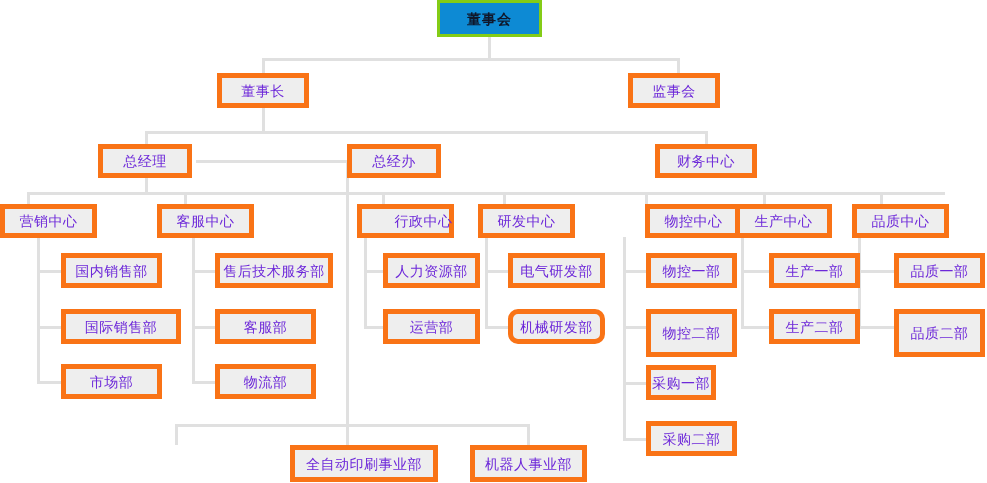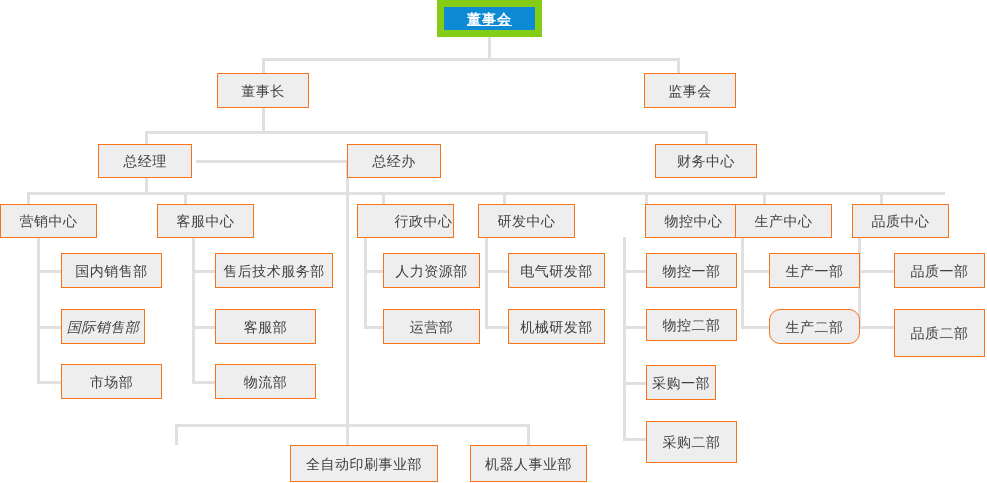--- a/index.html
+++ b/index.html
@@ -16,35 +16,34 @@
     position: relative;
     width: 987px; height: 483px;
     background: #ffffff;
   }
   .node {
     position: absolute;
     display: flex;
     align-items: center;
     justify-content: center;
     background: #eeeeee;
-    border: 1px solid #f97316;
-    color: #404040;
+    border: 5px solid #f97316;
+    color: #6d28d9;
     font-size: 14px;
     line-height: 1;
     letter-spacing: 0.5px;
     white-space: nowrap;
     z-index: 3;
   }
   .node.root {
     background: #0d8ad4;
-    border: 7px solid #84cc16;
-    color: #ffffff;
+    border: 3px solid #84cc16;
+    color: #0f172a;
     font-weight: bold;
     letter-spacing: 1px;
-    text-decoration: underline;
   }
   .conn {
     position: absolute;
     background: #e0e0e0;
     z-index: 1;
   }
   .conn.v { width: 3px; }
   .conn.h { height: 3px; }
 </style>
 </head>
@@ -108,55 +107,55 @@
 
   <div class="conn v" style="left:346px; top:160px; height:267px;"></div>
   <div class="conn h" style="left:175px; top:424px; width:355px;"></div>
   <div class="conn v" style="left:175px; top:424px; height:21px;"></div>
   <div class="conn v" style="left:346px; top:424px; height:21px;"></div>
   <div class="conn v" style="left:527px; top:424px; height:21px;"></div>
 
   <div class="node root" style="left:437px; top:0px; width:105px; height:37px;">董事会</div>
 
   <div class="node" style="left:217px; top:73px; width:92px; height:35px;">董事长</div>
-  <div class="node" style="left:644px; top:73px; width:92px; height:35px;">监事会</div>
+  <div class="node" style="left:628px; top:73px; width:92px; height:35px;">监事会</div>
 
   <div class="node" style="left:98px; top:144px; width:94px; height:34px;">总经理</div>
   <div class="node" style="left:347px; top:144px; width:94px; height:34px;">总经办</div>
   <div class="node" style="left:655px; top:144px; width:102px; height:34px;">财务中心</div>
 
   <div class="node" style="left:0px; top:204px; width:97px; height:34px;">营销中心</div>
   <div class="node" style="left:157px; top:204px; width:97px; height:34px;">客服中心</div>
   <div class="node" style="left:357px; top:204px; width:97px; height:34px;padding-left:36px;">行政中心</div>
   <div class="node" style="left:478px; top:204px; width:97px; height:34px;">研发中心</div>
   <div class="node" style="left:645px; top:204px; width:97px; height:34px;">物控中心</div>
   <div class="node" style="left:735px; top:204px; width:97px; height:34px;">生产中心</div>
   <div class="node" style="left:852px; top:204px; width:97px; height:34px;">品质中心</div>
 
   <div class="node" style="left:61px; top:253px; width:101px; height:35px;">国内销售部</div>
-  <div class="node" style="left:61px; top:309px; width:84px; height:35px;font-style:italic;">国际销售部</div>
+  <div class="node" style="left:61px; top:309px; width:120px; height:35px;">国际销售部</div>
   <div class="node" style="left:61px; top:364px; width:101px; height:35px;">市场部</div>
 
   <div class="node" style="left:215px; top:253px; width:118px; height:35px;">售后技术服务部</div>
   <div class="node" style="left:215px; top:309px; width:101px; height:35px;">客服部</div>
   <div class="node" style="left:215px; top:364px; width:101px; height:35px;">物流部</div>
 
   <div class="node" style="left:383px; top:253px; width:97px; height:35px;">人力资源部</div>
   <div class="node" style="left:383px; top:309px; width:97px; height:35px;">运营部</div>
 
   <div class="node" style="left:508px; top:253px; width:97px; height:35px;">电气研发部</div>
-  <div class="node" style="left:508px; top:309px; width:97px; height:35px;">机械研发部</div>
+  <div class="node" style="left:508px; top:309px; width:97px; height:35px;border-radius:10px;">机械研发部</div>
 
   <div class="node" style="left:646px; top:253px; width:91px; height:35px;">物控一部</div>
-  <div class="node" style="left:646px; top:309px; width:91px; height:32px;">物控二部</div>
+  <div class="node" style="left:646px; top:309px; width:91px; height:48px;">物控二部</div>
   <div class="node" style="left:646px; top:365px; width:70px; height:35px;">采购一部</div>
-  <div class="node" style="left:646px; top:421px; width:91px; height:42px;">采购二部</div>
+  <div class="node" style="left:646px; top:421px; width:91px; height:35px;">采购二部</div>
 
   <div class="node" style="left:769px; top:253px; width:91px; height:35px;">生产一部</div>
-  <div class="node" style="left:769px; top:309px; width:91px; height:35px;border-radius:11px;">生产二部</div>
+  <div class="node" style="left:769px; top:309px; width:91px; height:35px;">生产二部</div>
 
   <div class="node" style="left:894px; top:253px; width:91px; height:35px;">品质一部</div>
   <div class="node" style="left:894px; top:309px; width:91px; height:48px;">品质二部</div>
 
   <div class="node" style="left:290px; top:445px; width:148px; height:37px;">全自动印刷事业部</div>
   <div class="node" style="left:470px; top:445px; width:117px; height:37px;">机器人事业部</div>
 
 </div>
 
 </body></html>

